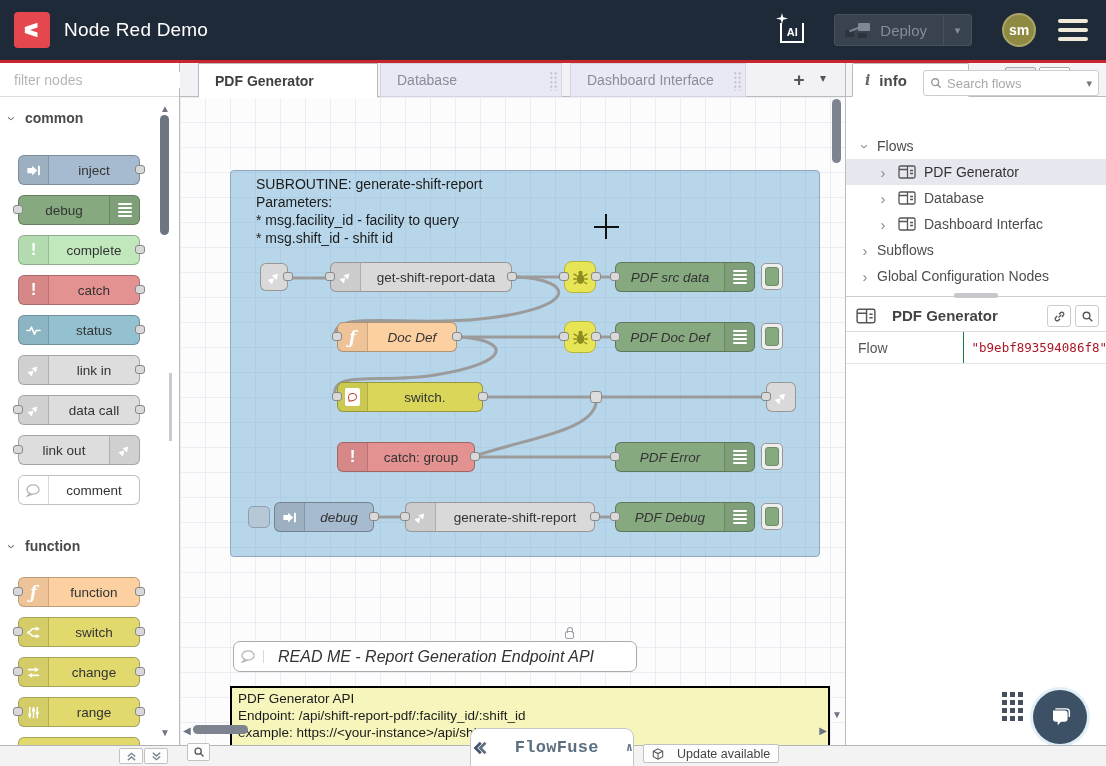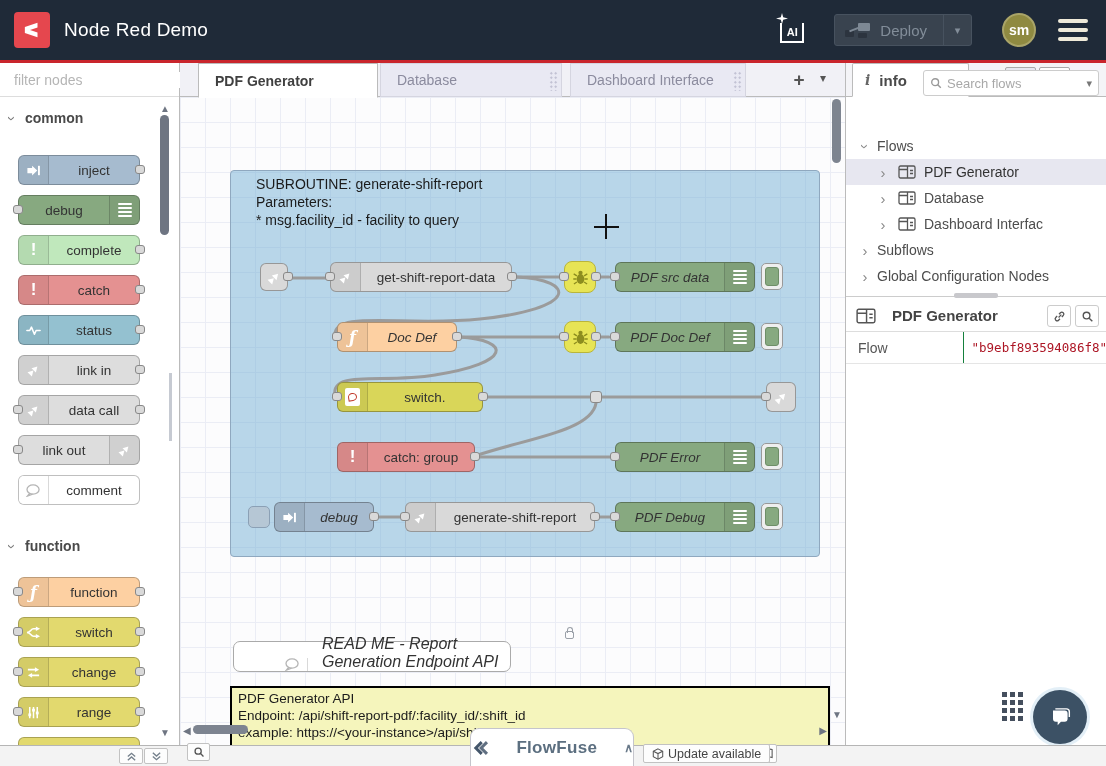--- a/index.html
+++ b/index.html
@@ -81,21 +81,21 @@
   .junction { position:absolute; left:410px; top:294px; width:12px; height:12px; background:#ddd; border:1px solid #888; border-radius:3px; }
   .dbg-toggle { position:absolute; width:22px; height:27px; background:#eee; border:1px solid #999; border-radius:5px; }
   .dbg-toggle i { position:absolute; left:3px; top:3px; right:3px; bottom:3px; background:#87a980; border:1px solid #6e8e67; border-radius:3px; }
   .inj-btn { position:absolute; width:22px; height:22px; background:#b6c7d5; border:1px solid #8ba0b5; border-radius:5px; }
   .bars { display:flex; flex-direction:column; gap:2px; }
   .bars i { display:block; width:14px; height:2.2px; background:#fff; border-radius:1px; }
   .pdf-page { position:relative; width:15px; height:18px; background:#fff; border-radius:2px; }
   .pdf-page i { position:absolute; left:3px; top:5px; width:9px; height:8px; border:1.5px solid #c0392b; border-radius:50% 50% 50% 0; transform:rotate(-10deg); }
   .crosshair-h { position:absolute; left:414px; top:129px; width:25px; height:2px; background:#111; }
   .crosshair-v { position:absolute; left:425px; top:117px; width:2px; height:25px; background:#111; }
-  #comment-node { position:absolute; left:53px; top:544px; width:278px; height:31px; background:#fff; border:1px solid #aaa; border-radius:7px; display:flex; align-items:flex-end;padding-left:44px; }
+  #comment-node { position:absolute; left:53px; top:544px; width:404px; height:31px; background:#fff; border:1px solid #aaa; border-radius:7px; display:flex; align-items:center; }
   #comment-node .lbl { justify-content:flex-start; padding-left:14px; color:#333; }
   .lock { position:absolute; left:385px; top:534px; width:9px; height:8px; border:1.5px solid #9aa0a8; border-radius:2px; }
   .lock:before { content:""; position:absolute; left:1px; top:-5px; width:4px; height:5px; border:1.5px solid #9aa0a8; border-bottom:none; border-radius:4px 4px 0 0; }
   #api-group { position:absolute; left:50px; top:589px; width:600px; height:80px; background:#f5f5bc; border:2px solid #000; padding:2px 6px; font-size:13.5px; color:#1b1b1b; line-height:17px; }
   
   .cv-vthumb { position:absolute; right:4px; top:2px; width:9px; height:64px; background:#7d8490; border-radius:5px; }
   .cv-vdown { position:absolute; right:3px; top:612px; color:#6e7582; font-size:10px; }
   .cv-hleft { position:absolute; left:3px; top:628px; color:#6e7582; font-size:10px; }
   .cv-hthumb { position:absolute; left:13px; top:628px; width:55px; height:9px; background:#7d8490; border-radius:5px; }
   .cv-hright { position:absolute; right:18px; top:628px; color:#6e7582; font-size:10px; }
@@ -132,24 +132,24 @@
   .dots { position:absolute; left:156px; top:629px; width:21px; height:29px; display:grid; grid-template-columns:repeat(3,5px); grid-auto-rows:5px; gap:3px; }
   .dots i { background:#454f5e; display:block; }
   .chat-bubble { position:absolute; left:187px; top:627px; width:54px; height:54px; background:#3c5165; border-radius:50%; display:flex; align-items:center; justify-content:center; box-shadow:0 0 0 3px rgba(220,235,245,.8); z-index:12; }
 
   
   #footer { position:absolute; left:0; top:745px; width:1106px; height:21px; background:#f3f3f3; border-top:1px solid #b5b5b5; z-index:9; }
   .ft-btn { position:absolute; border:1px solid #c2c2c2; background:#fdfdfd; border-radius:2px; display:flex; align-items:center; justify-content:center; color:#555; }
   .pal-collapse { left:119px; top:2px; width:24px; height:16px; }
   .pal-expand { left:144px; top:2px; width:24px; height:16px; }
   .cv-search { left:187px; top:-3px; width:23px; height:18px; }
-  #flowfuse { position:absolute; left:470px; top:728px; width:164px; height:38px; background:#fff; border:1px solid #c5c5cc; border-bottom:none; border-radius:9px 9px 0 0; display:flex; align-items:center; justify-content:center; gap:27px; z-index:11; }
+  #flowfuse { position:absolute; left:470px; top:728px; width:164px; height:38px; background:#fff; border:1px solid #c5c5cc; border-bottom:none; border-radius:9px 9px 0 0; display:flex; align-items:center; justify-content:center; gap:27px; z-index:11;font-family:Liberation Mono, monospace; }
   #flowfuse .ff-label { font-size:17px; font-weight:bold; color:#5c6f80; letter-spacing:.3px; }
   #flowfuse .ff-caret { color:#6a7a8a; font-size:12px; font-weight:bold; }
-  #update-btn { position:absolute; left:643px; top:744px; height:19px; padding:0 8px; border:1px solid #c2c2c2; background:#fdfdfd; border-radius:2px; display:flex; align-items:center; gap:4px; font-size:12.5px; color:#444; z-index:10; }
+  #update-btn { position:absolute; left:643px; top:744px; height:19px; padding:0 8px; border:1px solid #c2c2c2; background:#fdfdfd; border-radius:2px; display:flex; align-items:center; gap:13px; font-size:12.5px; color:#444; z-index:10; }
   #book-btn { left:754px; top:-2px; width:23px; height:19px; }
 </style>
 </head>
 <body>
 
 <div id="header">
   <div class="logo">
     <svg width="22" height="22" viewBox="0 0 20 20">
         <path fill="#fff" d="M15 3.5v4.2L8.2 10 15 12.3v4.2L3.5 12.7V7.3z"></path>
       </svg>
@@ -364,20 +364,21 @@
   <div class="tab-plus">+</div>
   <div class="tab-caret">▾</div>
 </div>
 
 <div id="canvas">
   <div id="flow-group"></div>
   <div class="group-note">
     <div>SUBROUTINE: generate-shift-report</div>
     <div>Parameters:</div>
     <div>* msg.facility_id - facility to query</div>
+    <div>* msg.shift_id - shift id</div>
   </div>
 
   <svg id="wires">
     <g fill="none" stroke="#9b9b9b" stroke-width="3" stroke-linecap="round">
       <path d="M108,181 H150"></path>
       <path d="M336,180 H382"></path>
       <path d="M418,180 H429"></path>
       <path d="M336,180 C398,183 398,212 300,222 C225,230 152,212 155,239"></path>
       <path d="M279,240 H382"></path>
       <path d="M418,240 H429"></path>

